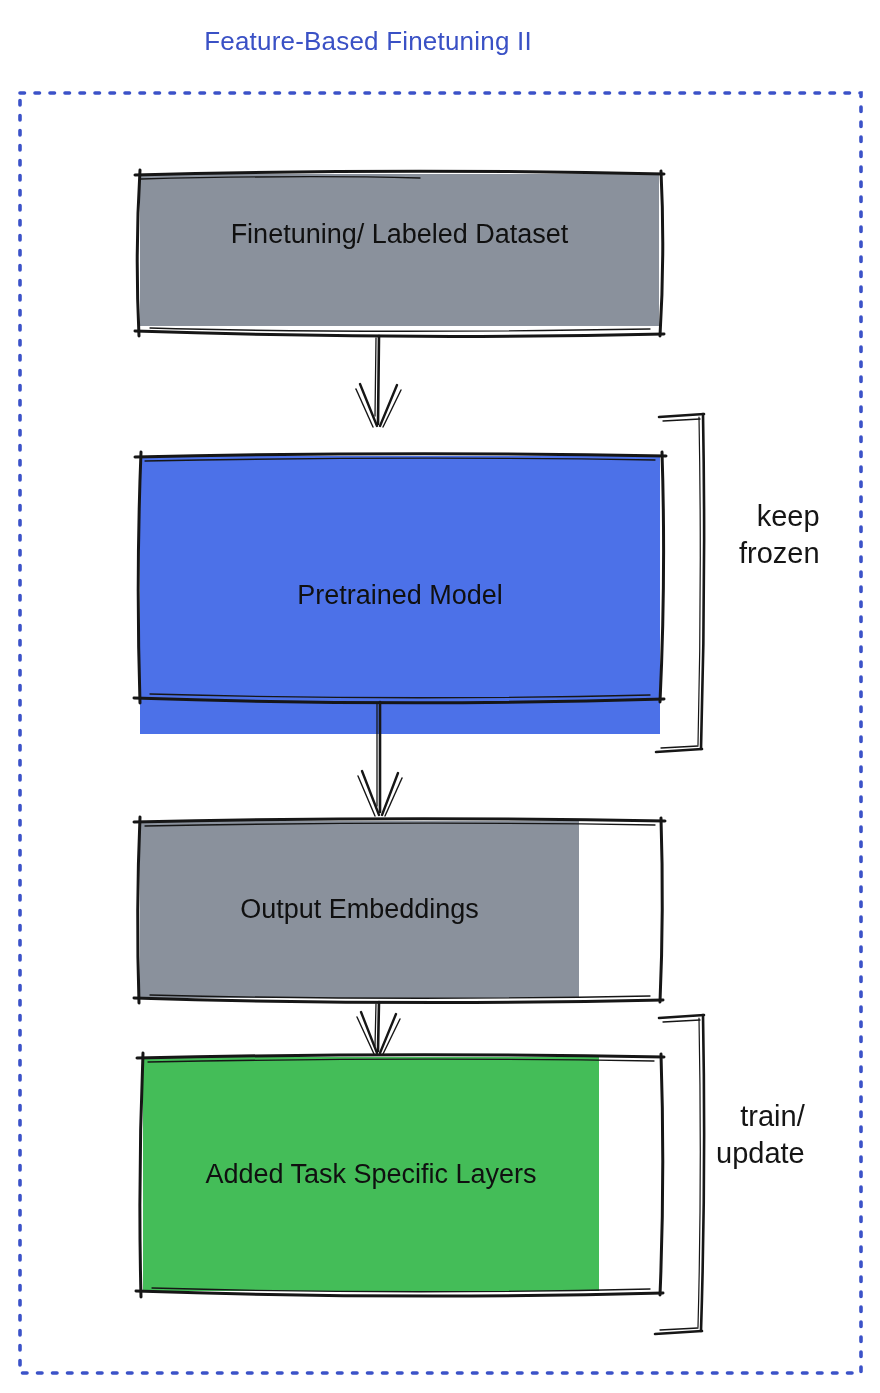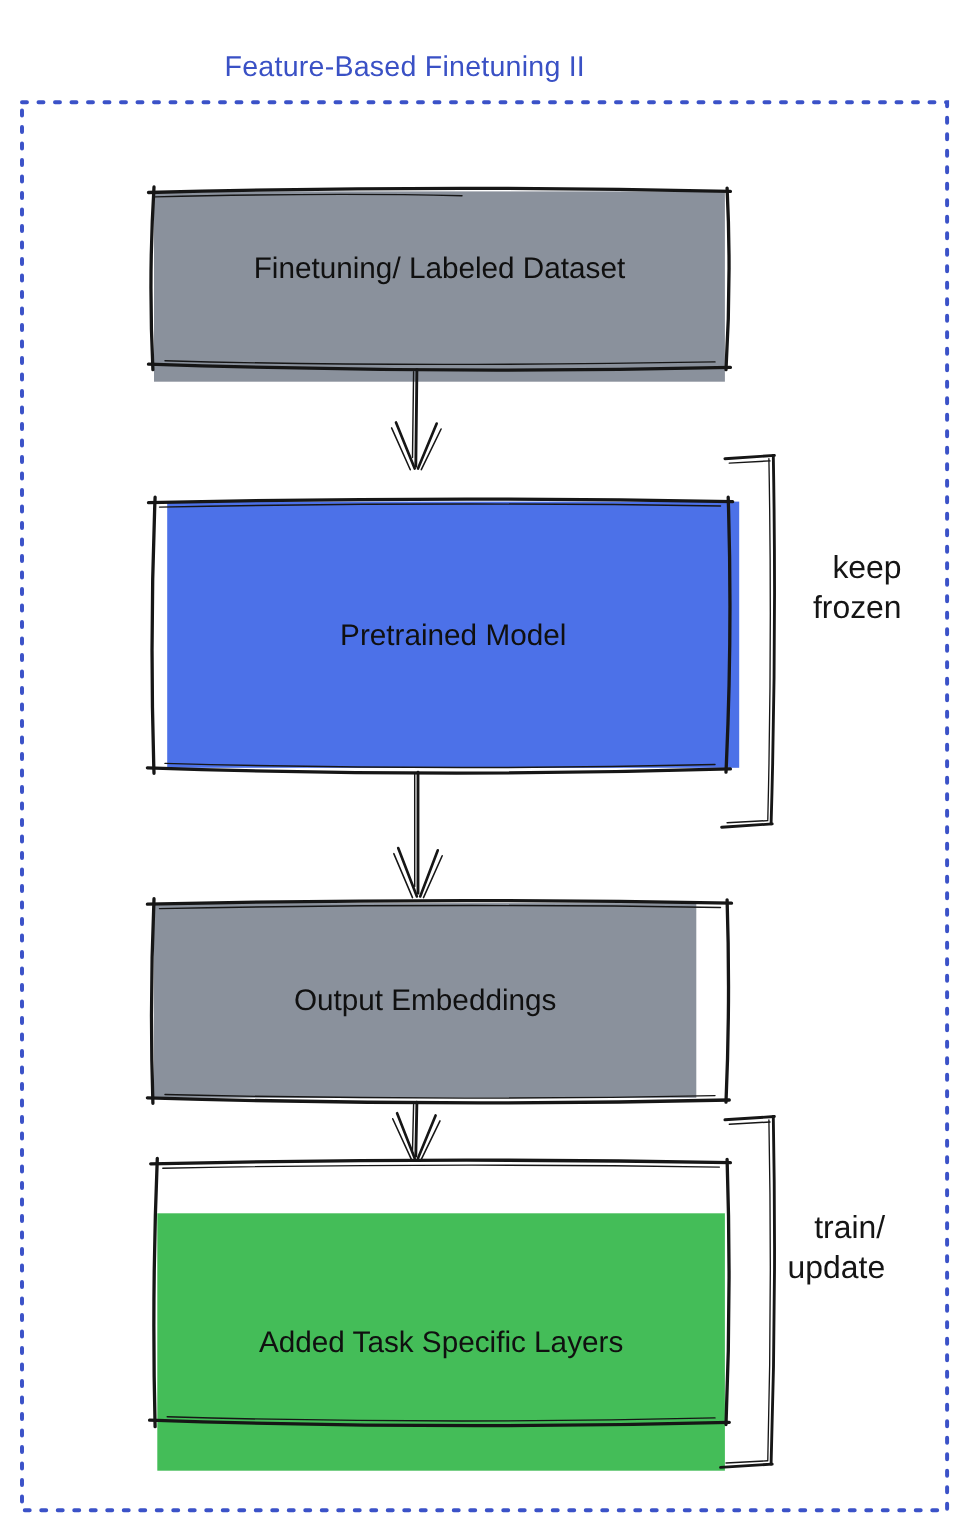--- a/index.html
+++ b/index.html
@@ -2,31 +2,31 @@
 <html><head>
 <meta charset="utf-8">
 <style>
   html,body{margin:0;padding:0;background:#ffffff;}
   .canvas{
     position:relative;width:880px;height:1393px;background:#ffffff;overflow:hidden;
     font-family:"Liberation Sans", sans-serif;color:#141414;
   }
   .title{
     position:absolute;left:0;top:26px;width:736px;text-align:center;
-    font-size:26px;font-weight:500;letter-spacing:.2px;margin-top:19px;
+    font-size:26px;font-weight:500;letter-spacing:.2px;
   }
   .overlay{position:absolute;left:0;top:0;width:880px;height:1393px;pointer-events:none;}
   .node{
     position:absolute;display:flex;align-items:center;justify-content:center;
     text-align:center;font-size:27px;color:#101010;
   }
-  .node-1{left:140px;top:174px;width:519px;height:173px;padding-bottom:32px;box-sizing:border-box;}
-  .node-2{left:140px;top:456px;width:520px;height:242px;margin-left:12px;}
-  .node-3{left:140px;top:821px;width:493px;height:177px;}
-  .node-4{left:143px;top:1057px;width:516px;height:234px;margin-top:46px;}
+  .node-1{left:140px;top:174px;width:519px;height:152px;padding-bottom:32px;box-sizing:border-box;}
+  .node-2{left:140px;top:456px;width:520px;height:278px;}
+  .node-3{left:140px;top:821px;width:439px;height:177px;}
+  .node-4{left:143px;top:1057px;width:456px;height:234px;}
   .side-label{
     position:absolute;font-size:29px;line-height:37px;color:#151515;
     white-space:pre-line;text-align:right;
   }
   .side-label-1{left:739px;top:498px;}
   .side-label-2{left:716px;top:1098px;}
 </style>
 </head>
 <body>
 

